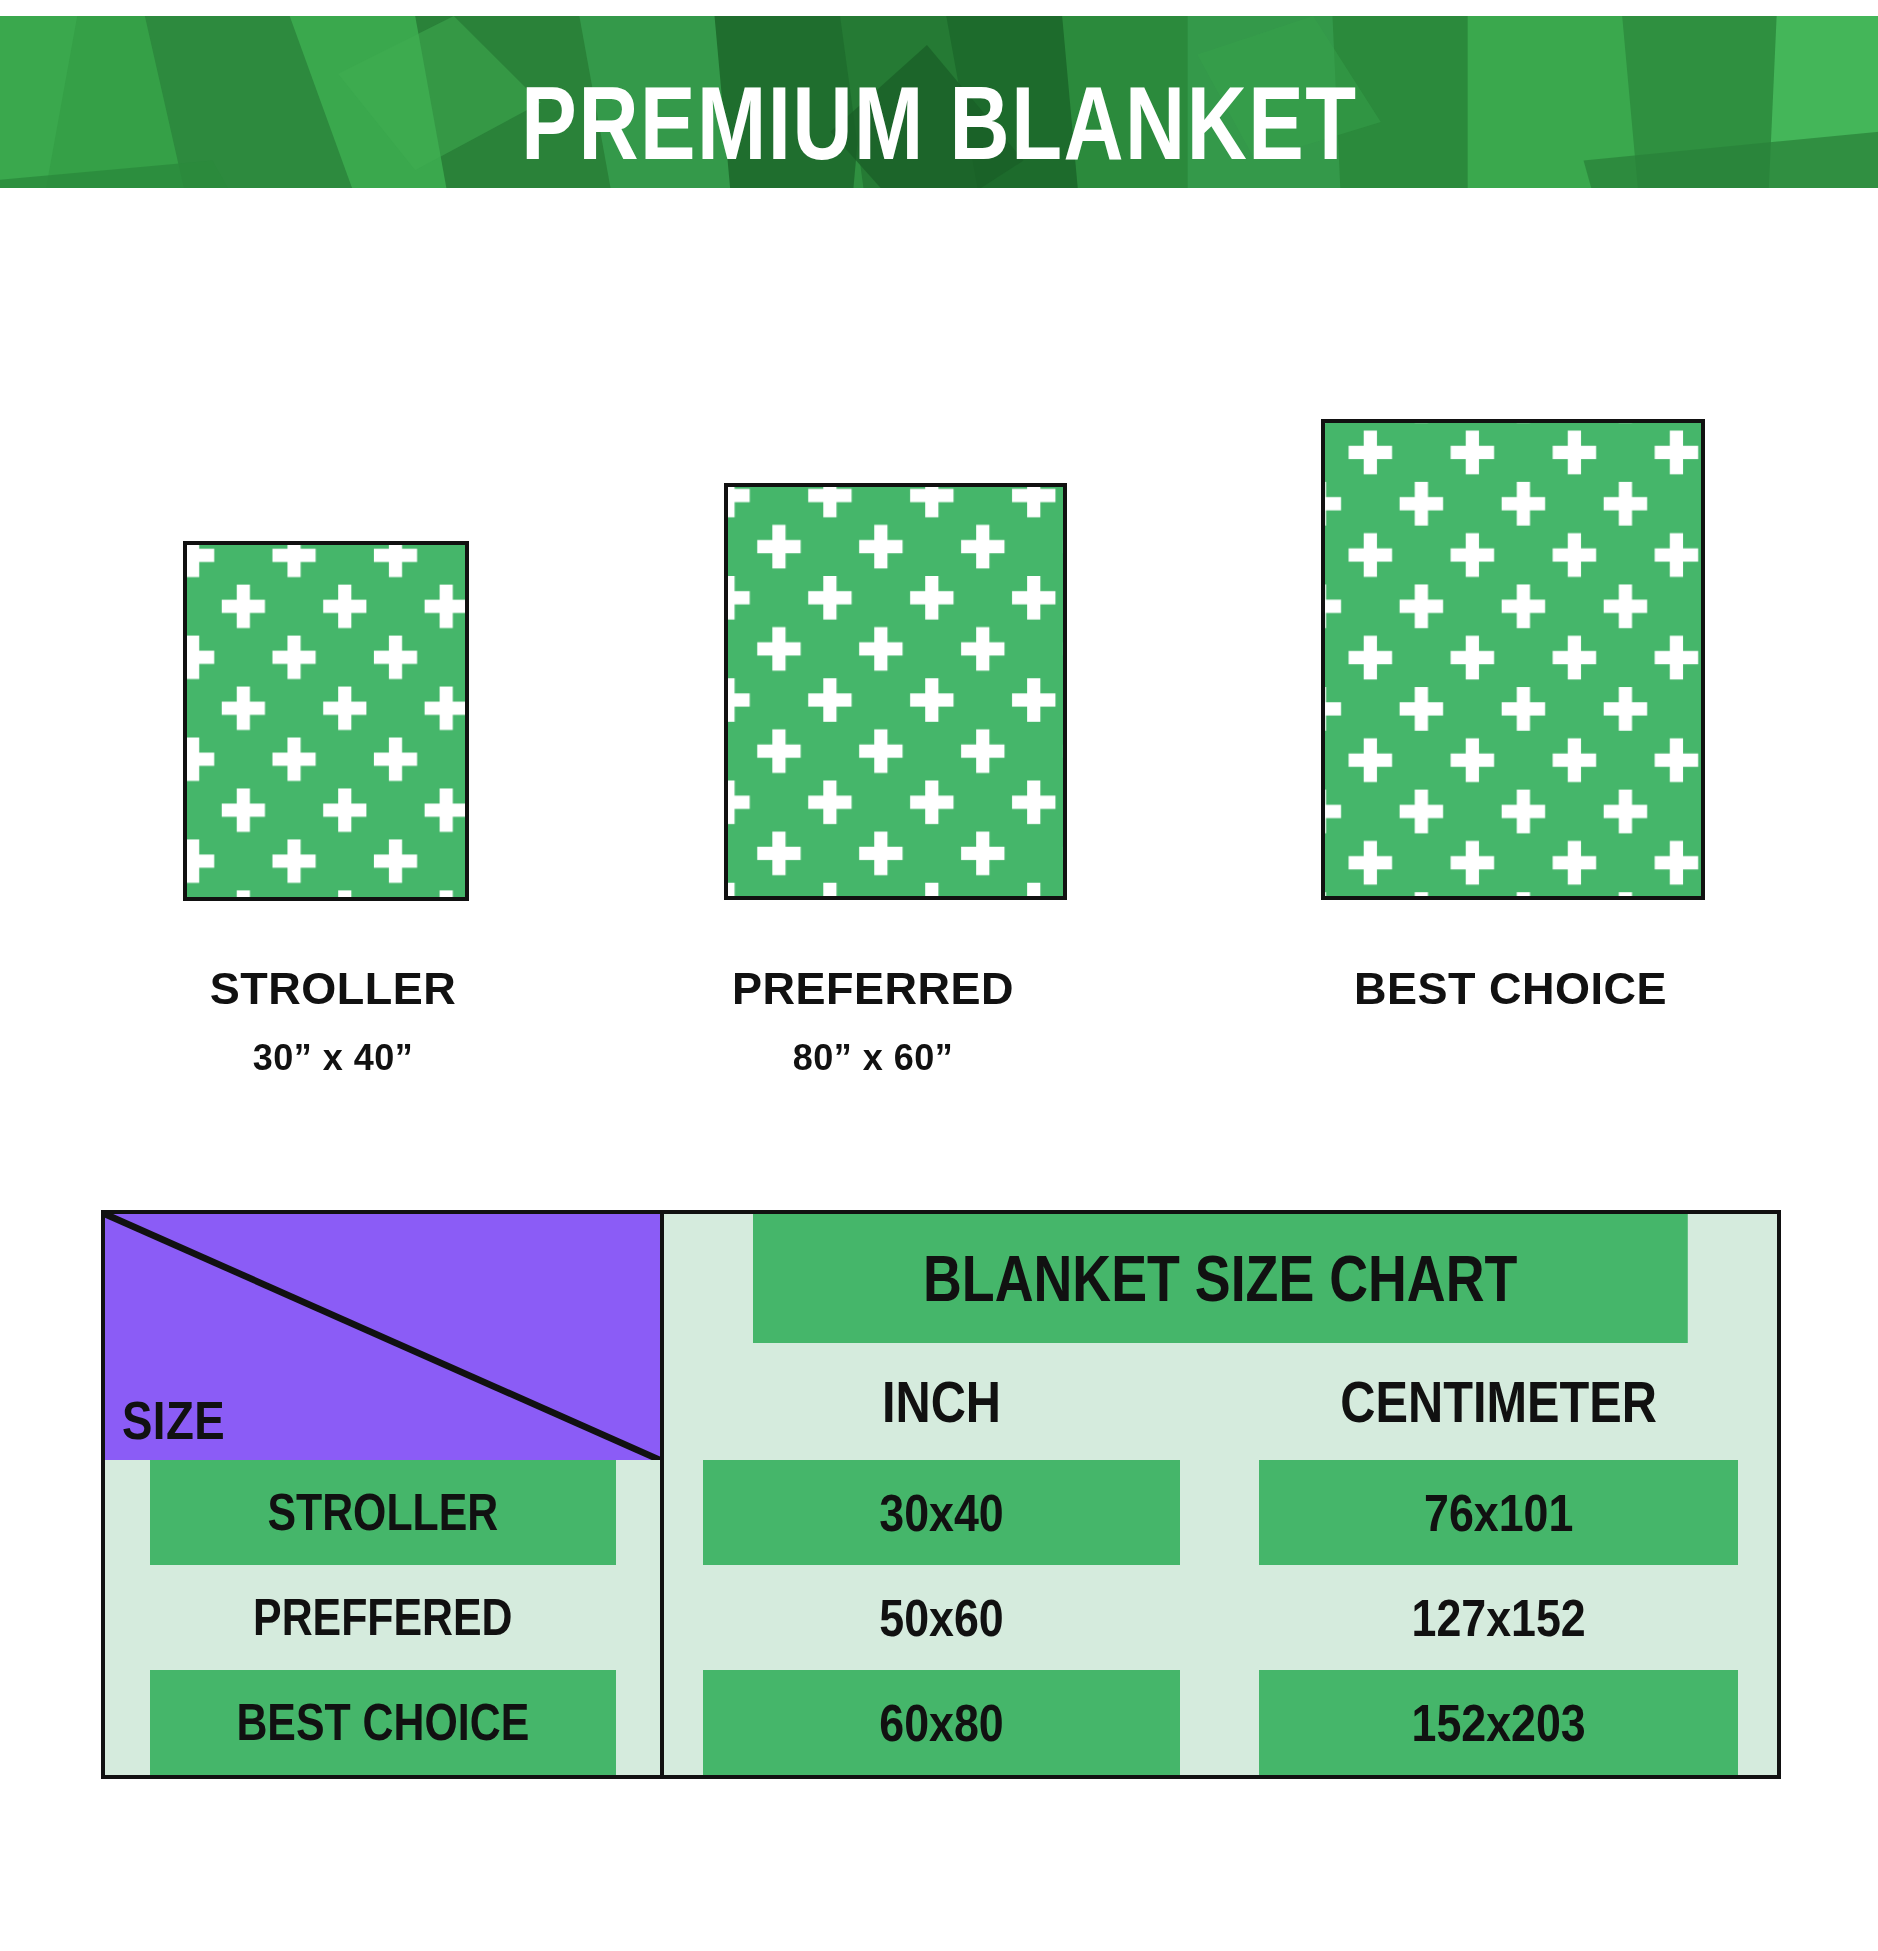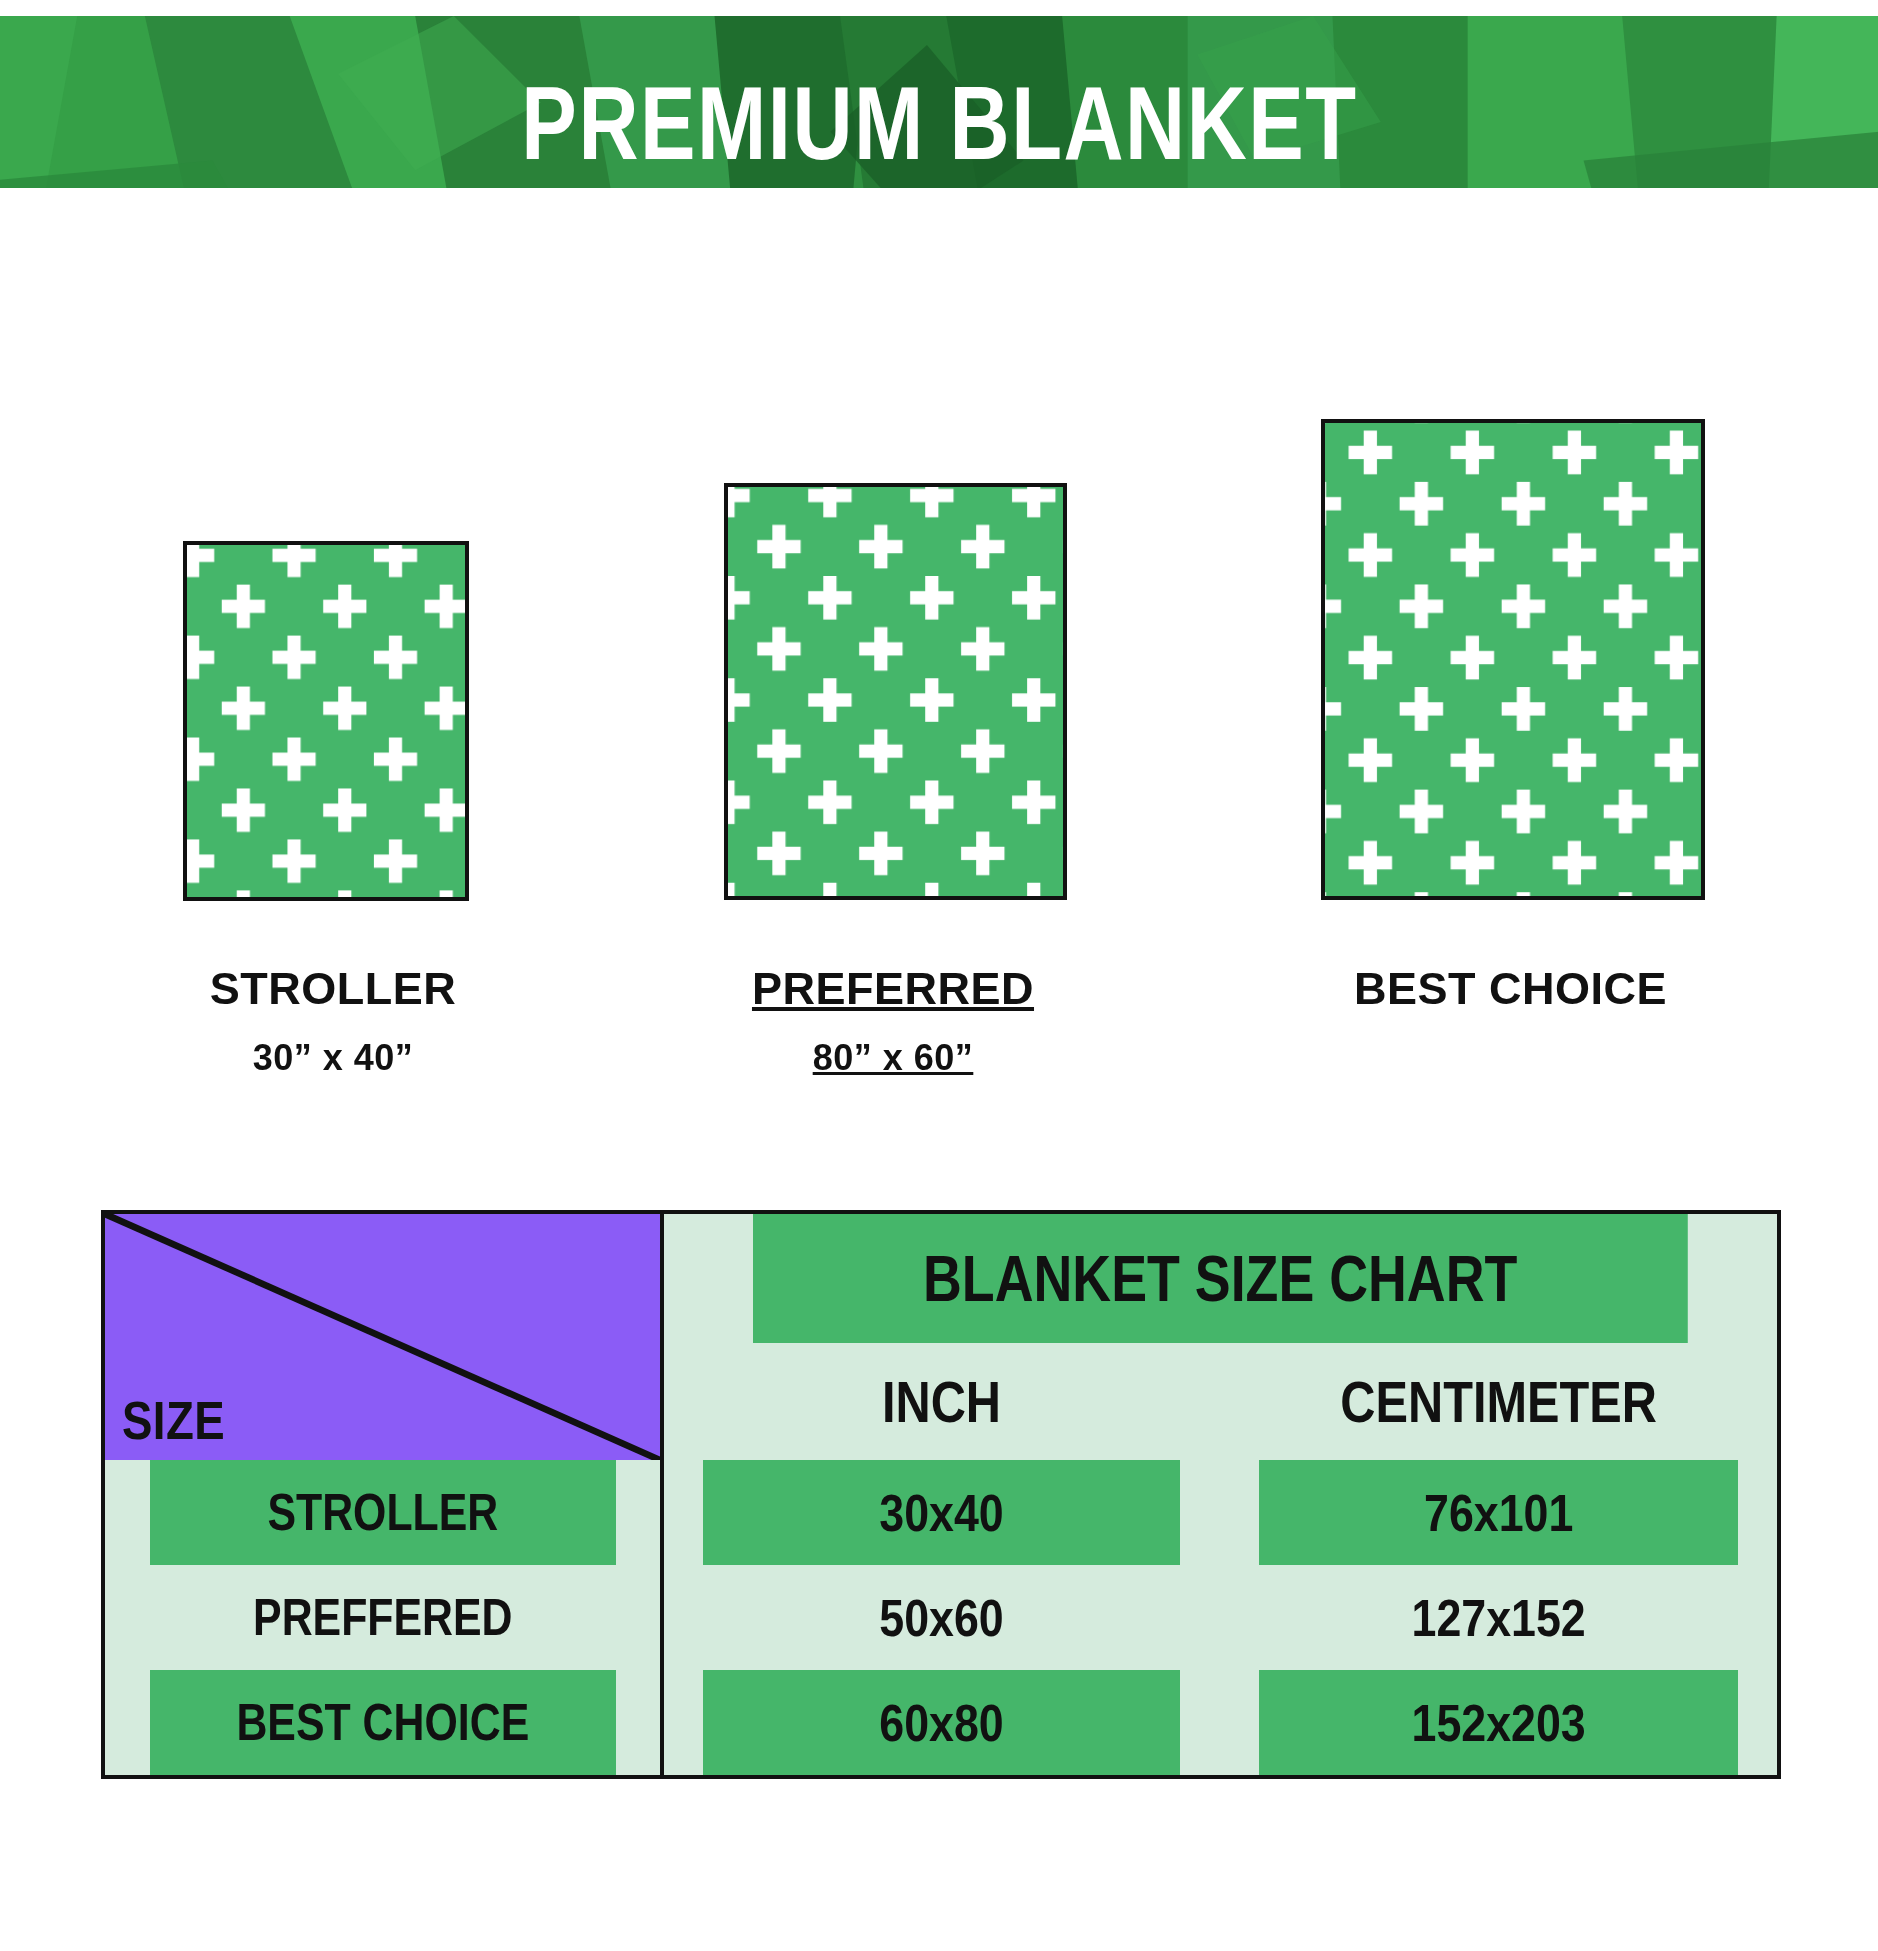--- a/index.html
+++ b/index.html
@@ -63,21 +63,21 @@
     letter-spacing:0.5px;
     display:block;
     margin-bottom:29px;
   }
   .caption .dims{
     font-size:36px;
     letter-spacing:0.5px;
     display:block;
   }
   #caption-stroller { left:116px;  top:966px; width:434px; }
-  #caption-preferred{ left:676px;  top:966px; width:434px;text-decoration:underline; }
+  #caption-preferred{ left:656px;  top:966px; width:434px; }
   #caption-best     { left:1279px; top:966px; width:463px; }
 
   
   .table-wrap{
     position:absolute;
     left:101px;top:1210px;
     width:1680px;height:569px;
     border:4.8px solid #111111;
     box-sizing:border-box;
     background:#d5ebdd;

